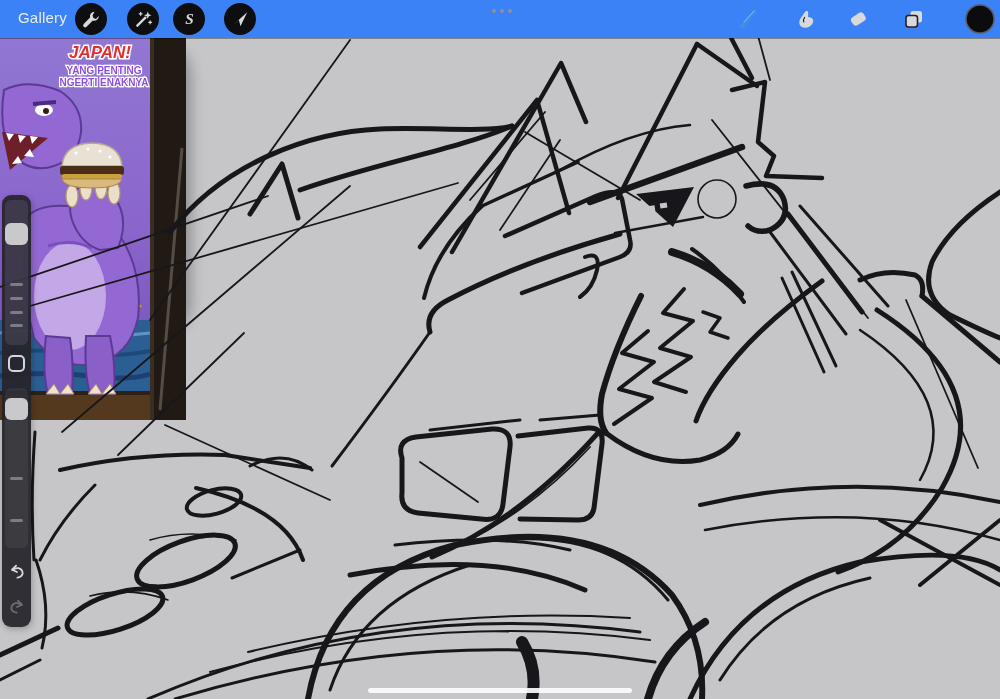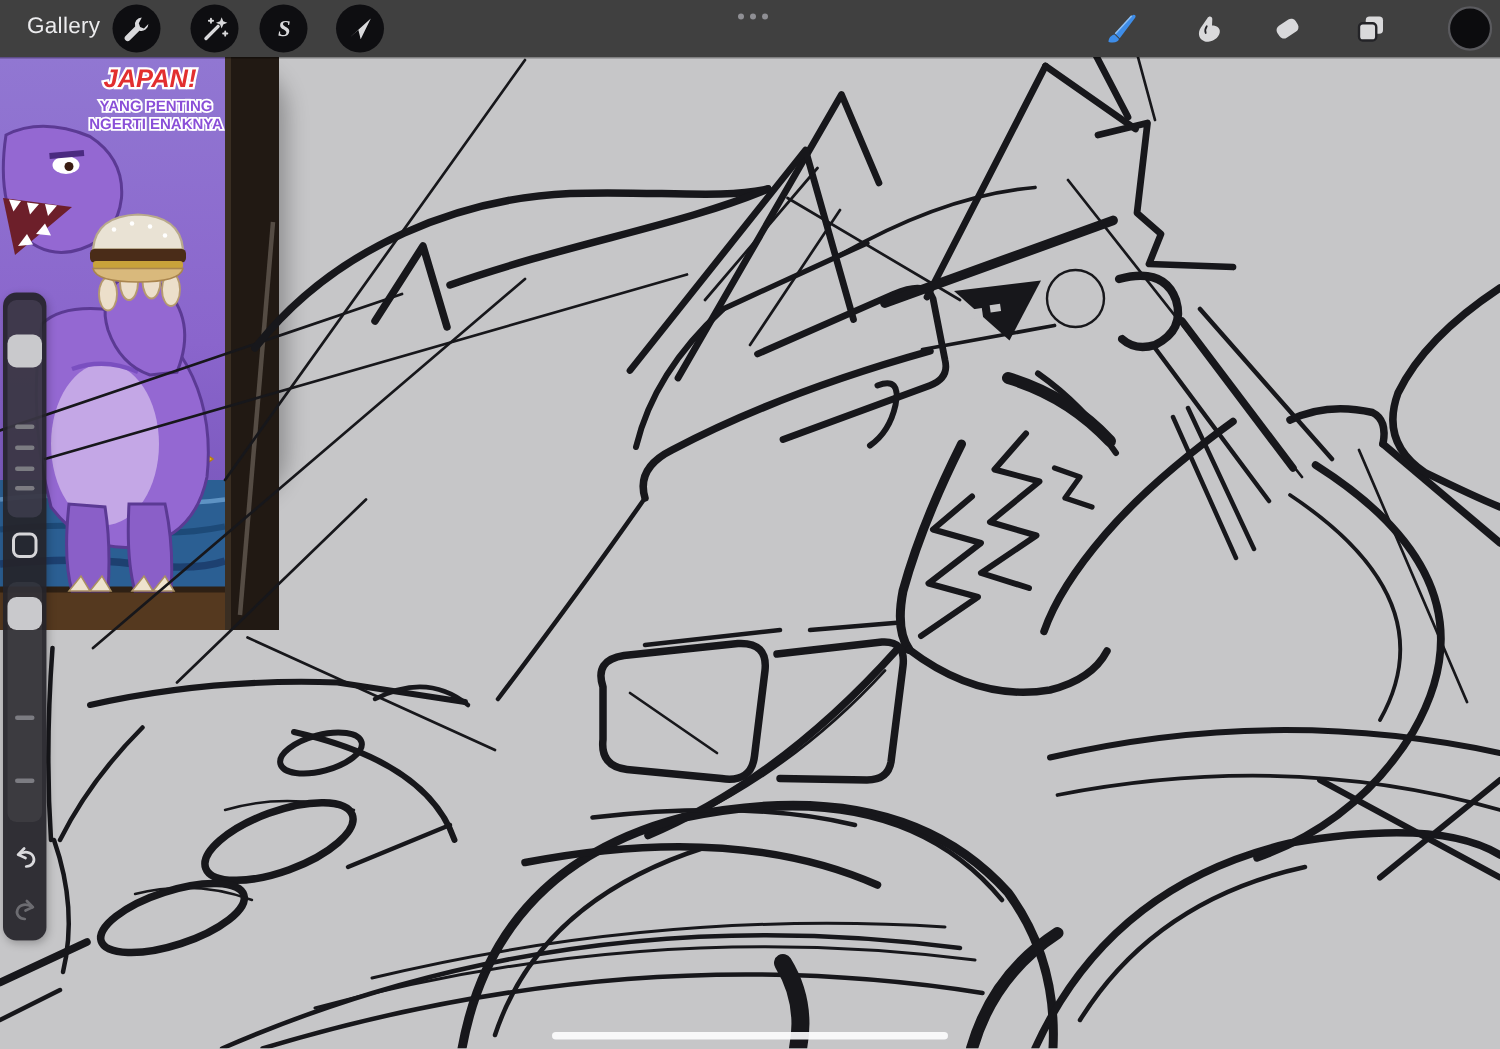--- a/index.html
+++ b/index.html
@@ -12,21 +12,21 @@
 
   
   #ref-photo { position:absolute; left:0; top:38px; width:186px; height:290px;
                box-shadow:5px 6px 14px rgba(0,0,0,0.28); z-index:2;border-radius:31px; }
   #ref-photo svg { display:block; }
 
   
   #sketch { position:absolute; left:0; top:0; width:1000px; height:699px; z-index:3; pointer-events:none; }
 
   
-  #topbar { position:absolute; left:0; top:0; width:1000px; height:38px; background:#404040;
+  #topbar { position:absolute; left:0; top:0; width:1000px; height:38px; background:#3b82f6;
             z-index:6; box-shadow:0 1px 0 rgba(0,0,0,0.35);padding-left:28px; }
   .gallery { position:absolute; left:18px; top:9px; font-size:15px; color:#ececee; letter-spacing:0.2px; }
   .circ-btn { position:absolute; top:3px; width:32px; height:32px; border-radius:50%;
               background:#0e0e11; display:flex; align-items:center; justify-content:center; }
   .flat-btn { position:absolute; top:7px; width:24px; height:24px; display:flex; align-items:center; justify-content:center; }
   .dots { position:absolute; left:492px; top:9px; display:flex; gap:4px; }
   .dots i { width:4px; height:4px; border-radius:50%; background:#8f8f94; }
 
   
   #sidebar { position:absolute; left:2px; top:195px; width:29px; height:432px;

